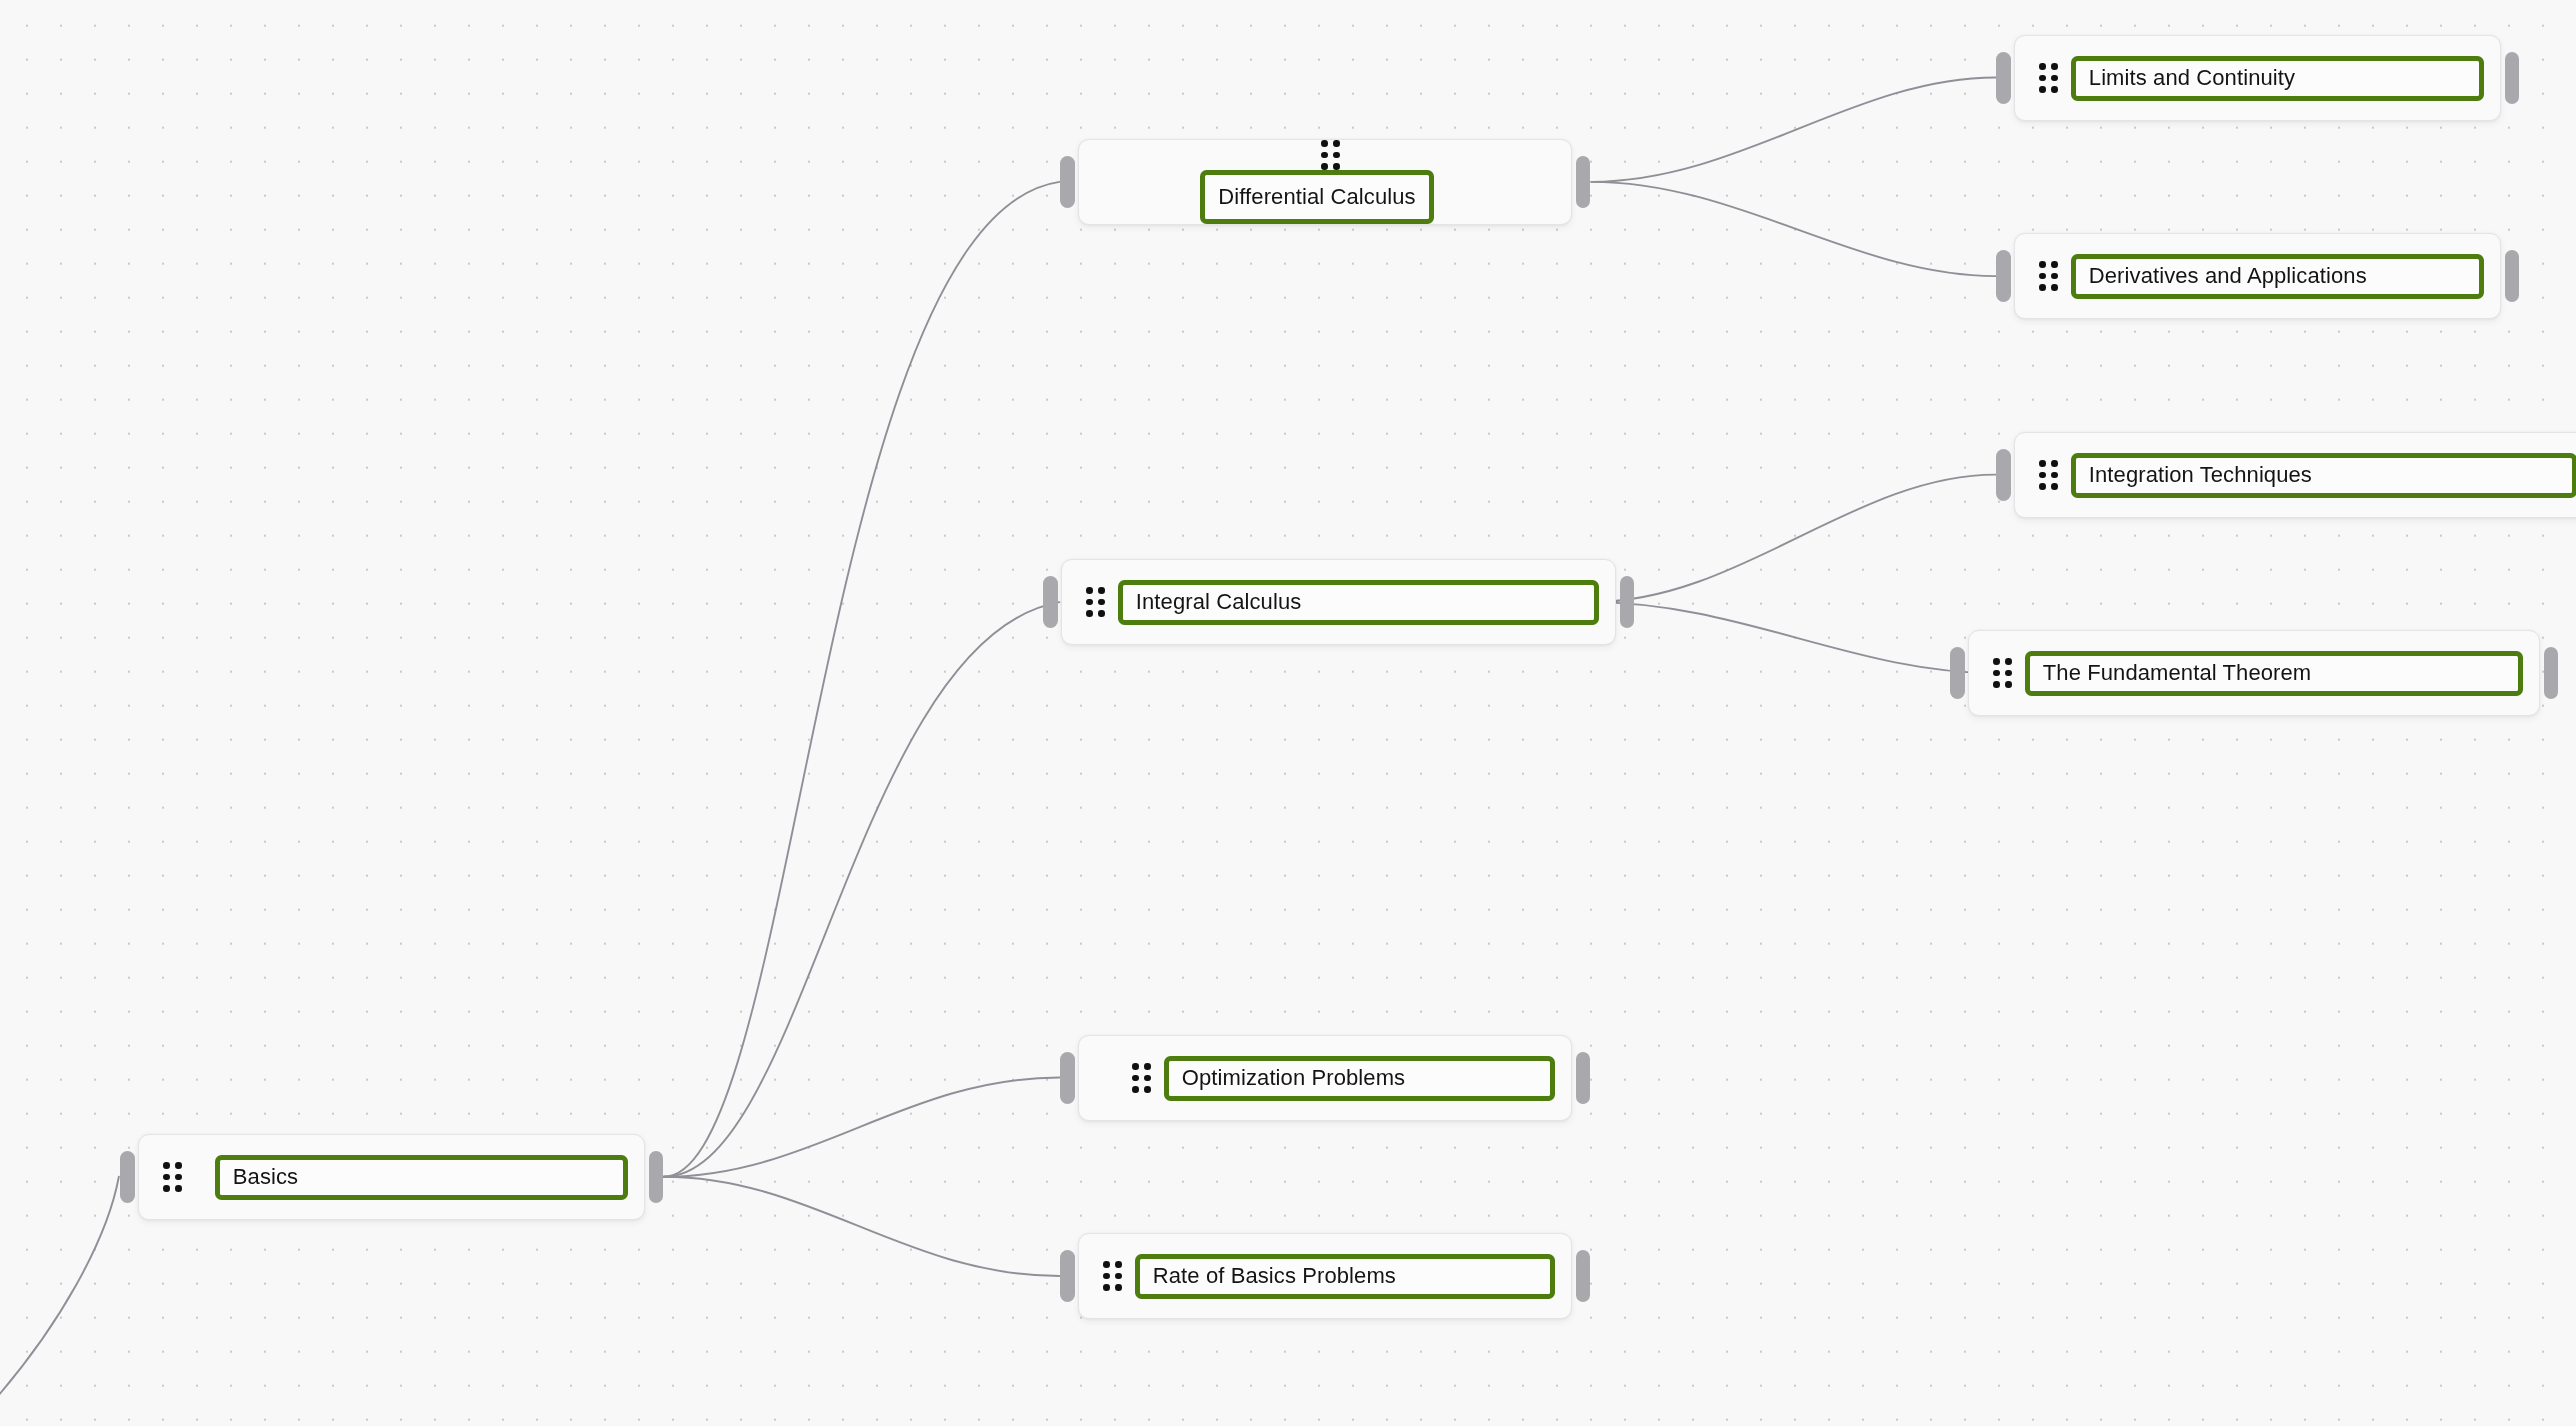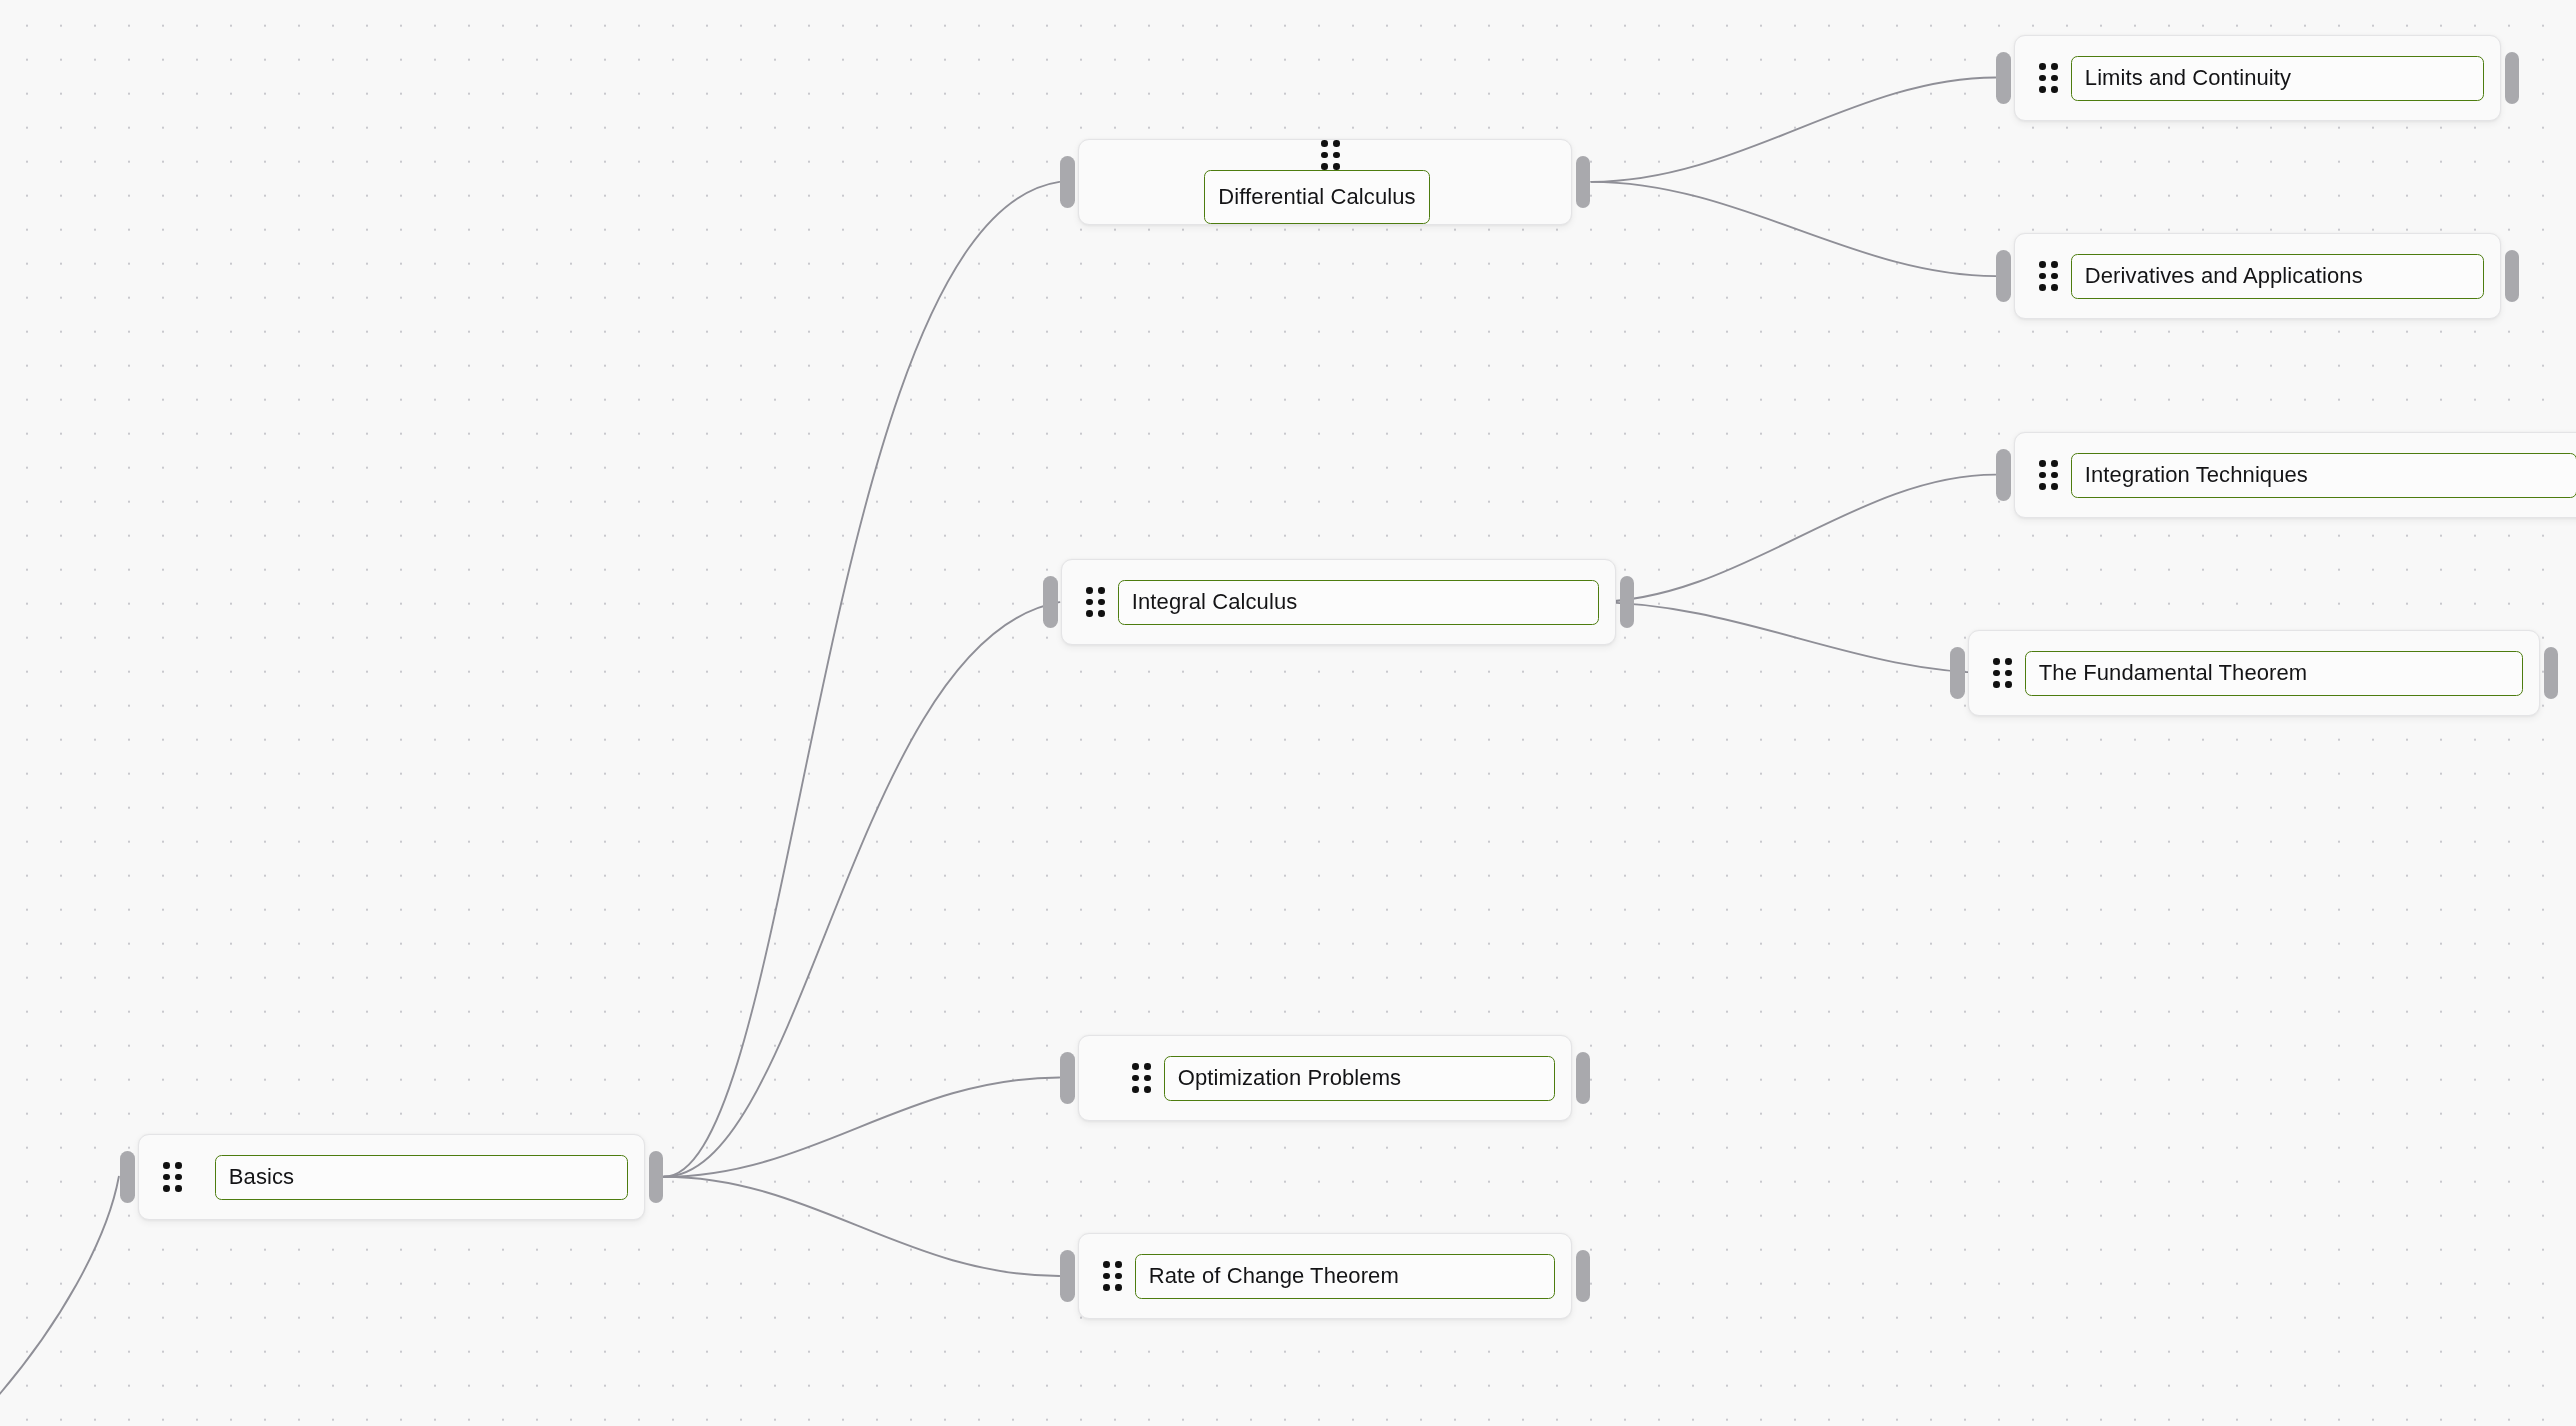--- a/index.html
+++ b/index.html
@@ -22,21 +22,21 @@
         border:0.7px solid #e4e4e6;
         border-radius:11px;
         box-shadow:0 2.9px 7.2px rgba(0,0,0,.055), 0 0.7px 2.2px rgba(0,0,0,.045);
         display:flex;align-items:center;}
   .grip{flex:0 0 auto;margin-left:24px;margin-right:13px;
         display:grid;grid-template-columns:repeat(2,6.5px);
         grid-template-rows:repeat(3,6.5px);gap:5px 5.8px;}
   .grip i{display:block;width:6.5px;height:6.5px;border-radius:50%;background:#101010;}
   .nodeinput{flex:1 1 auto;box-sizing:border-box;height:45px;
              margin-right:16px;background:#fcfcfc;
-             border:1px solid #4d7c0f;border-radius:6.5px;
+             border:5px solid #4d7c0f;border-radius:6.5px;
              display:flex;align-items:center;
              padding:0 13px;overflow:hidden;white-space:nowrap;
              font-size:22px;color:#141416;letter-spacing:0.1px;}
   .handle{position:absolute;width:14.5px;height:52px;border-radius:8px;
           background:#a9a9ad;}
   .handle.left{left:-19px;top:50%;transform:translateY(-50%);}
   .handle.right{right:-19px;top:50%;transform:translateY(-50%);}
 </style>
 </head>
 <body>
@@ -107,21 +107,21 @@
     </div>
     <div class="node" style="left: 1078px; top: 1233px; width: 494px; height: 86px;">
       <div class="grip">
         <i></i>
         <i></i>
         <i></i>
         <i></i>
         <i></i>
         <i></i>
       </div>
-      <div class="nodeinput">Rate of Change Theorem</div>
+      <div class="nodeinput">Rate of Basics Problems</div>
       <div class="handle left" style="background: rgb(169, 169, 173);"></div>
       <div class="handle right" style="background: rgb(169, 169, 173);"></div>
     </div>
     <div class="node" style="left: 2014px; top: 35px; width: 487px; height: 86px;">
       <div class="grip">
         <i></i>
         <i></i>
         <i></i>
         <i></i>
         <i></i>

